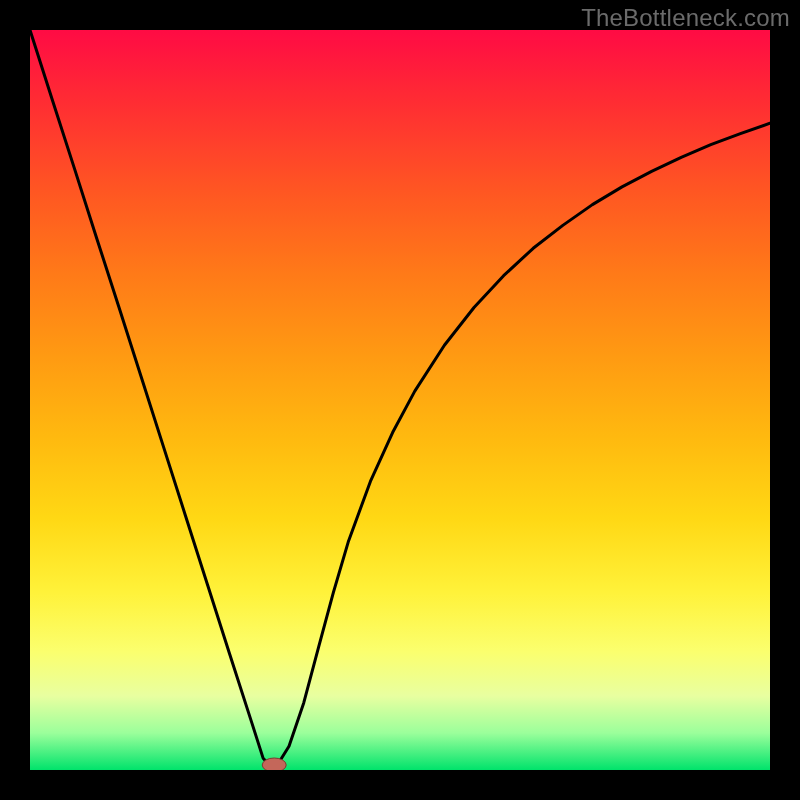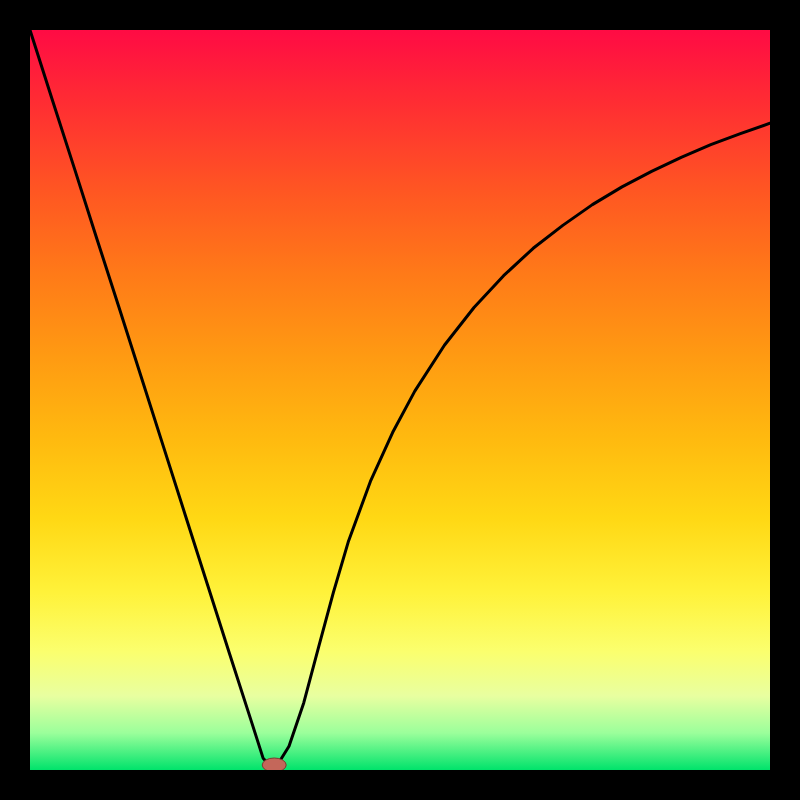--- a/index.html
+++ b/index.html
@@ -53,19 +53,20 @@
     font-size: 24px;
     font-weight: 500;
     letter-spacing: 0.2px;
     user-select: none;
   }
 </style>
 </head>
 <body>
 
 <div class="frame">
+  <div class="watermark">TheBottleneck.com</div>
   <div class="plot-area">
     <svg class="plot-svg" viewBox="0 0 740 740" preserveAspectRatio="none">
       <path id="curve-path" fill="none" stroke="#000000" stroke-width="3" stroke-linejoin="round" stroke-linecap="round" d="M0.00 0.00 L22.20 69.56 L44.40 138.38 L66.60 207.94 L88.80 276.76 L111.00 346.32 L133.20 415.88 L155.40 485.44 L177.60 555.00 L199.80 624.56 L222.00 693.38 L233.10 728.16 L244.20 740.00 L259.00 716.32 L273.80 672.66 L288.60 617.16 L303.40 562.40 L318.20 512.08 L340.40 451.40 L362.60 402.56 L384.80 361.12 L414.40 315.24 L444.00 277.50 L473.60 245.68 L503.20 218.30 L532.80 195.36 L562.40 174.64 L592.00 156.88 L621.60 141.34 L651.20 127.28 L680.80 114.70 L710.40 103.60 L740.00 93.24"></path>
       <ellipse id="min-marker" rx="12" ry="7" fill="#c4675a" stroke="#7a3a30" stroke-width="1" cx="244.20" cy="735.00"></ellipse>
     </svg>
   </div>
 </div>
 
 </body></html>

